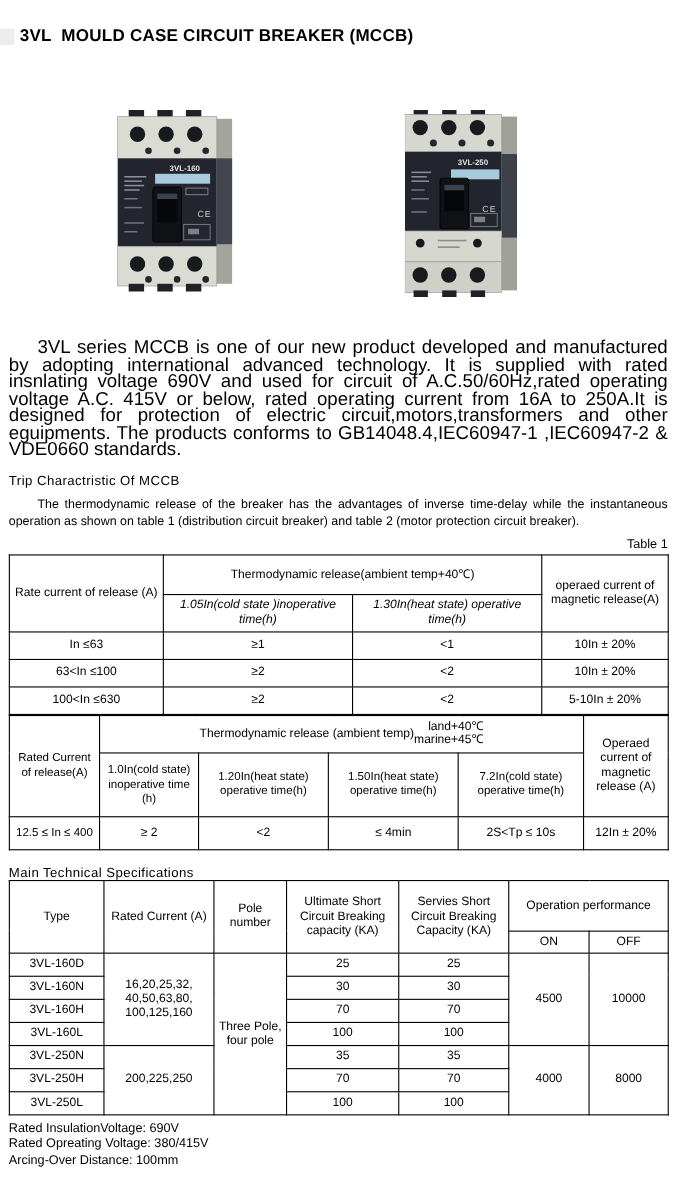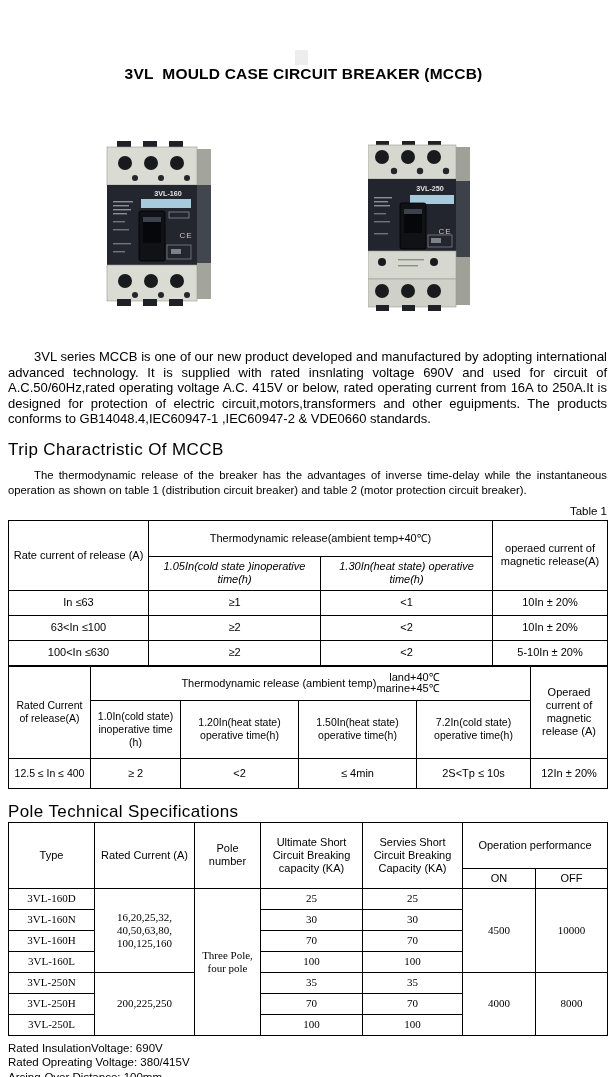--- a/index.html
+++ b/index.html
@@ -4,31 +4,31 @@
 <style>
   * { margin:0; padding:0; box-sizing:border-box; }
   html,body { background:#fff; }
   body {
     width:615px; height:1077px;
     font-family:"Liberation Sans", sans-serif;
     color:#000; position:relative; overflow:hidden;
   }
   .page { padding:0 8px; }
 
-  .title-row { padding-top:50px; display:flex; align-items:center; margin-left:-8px;flex-direction:column; }
+  .title-row { padding-top:24px; display:flex; align-items:center; margin-left:-8px; }
   .title-marker { width:13px; height:15px; background:#ededed; margin-right:5px; flex:0 0 auto; }
   .doc-title { font-size:15.5px; font-weight:bold; letter-spacing:0.2px; white-space:pre; }
 
   .images-row { position:relative; height:266px; }
   .breaker-left  { position:absolute; left:97px;  top:56px; }
   .breaker-right { position:absolute; left:360px; top:58px; }
 
-  .intro { font-size:13px; line-height:15.5px; text-indent:26px; text-align:justify; }
-
-  .section-heading { margin-top:13px; font-size:17px; font-weight:normal; letter-spacing:0.4px; }
+  .intro { font-size:17px; line-height:15.5px; text-indent:26px; text-align:justify; }
+
+  .section-heading { margin-top:13px; font-size:12px; font-weight:normal; letter-spacing:0.4px; }
   .trip-body { margin-top:8px; font-size:11.3px; line-height:15.5px; text-indent:26px; text-align:justify; }
 
   .table-caption { text-align:right; font-size:11.5px; margin-top:6px; margin-bottom:3px; }
 
   table { width:599px; border-collapse:collapse; table-layout:fixed; }
   td { border:1px solid #000; text-align:center; vertical-align:middle;
        font-size:11px; padding:2px 3px; line-height:13px; }
   .preline { white-space:pre-line; }
 
   .t1 .hrow1 { height:36px; }
@@ -37,21 +37,21 @@
 
   .t2 .hrow1 { height:34px; }
   .t2 .hrow2 { height:58px;padding-left:24px; }
   .t2 .brow  { height:30px; }
   .t2 .sub { font-size:10.5px; }
   .group-head { display:flex; align-items:center; justify-content:center; }
   .group-note { font-size:11px; line-height:11px; white-space:pre-line; text-align:right; }
 
   .t3 .hrow1 td { height:46px; }
   .t3 .hrow2 { height:20px; }
-  .t3 .brow  { height:21px;font-family:Liberation Serif, serif; }
+  .t3 .brow  { height:21px; }
   .t3 td { font-size:11px; }
 
   .footer { margin-top:5px; font-size:11.5px; line-height:14.5px; }
 
   svg text { font-family:"Liberation Sans", sans-serif; }
 </style>
 </head>
 <body>
 
 <div class="page">
@@ -224,21 +224,21 @@
       <td class="sub">12.5 ≤ In ≤ 400</td>
       <td>≥ 2</td>
       <td>&lt;2</td>
       <td>≤ 4min</td>
       <td>2S&lt;Tp ≤ 10s</td>
       <td>12In ± 20%</td>
     </tr>
   </tbody>
     </table>
 
-  <h2 class="section-heading">Pole Technical Specifications</h2>
+  <h2 class="section-heading">Main Technical Specifications</h2>
   <table class="t3">
     <colgroup>
         <col style="width:86px">
         <col style="width:100px">
         <col style="width:66px">
         <col style="width:102px">
         <col style="width:100px">
         <col style="width:73px">
         <col style="width:72px">
       </colgroup>

